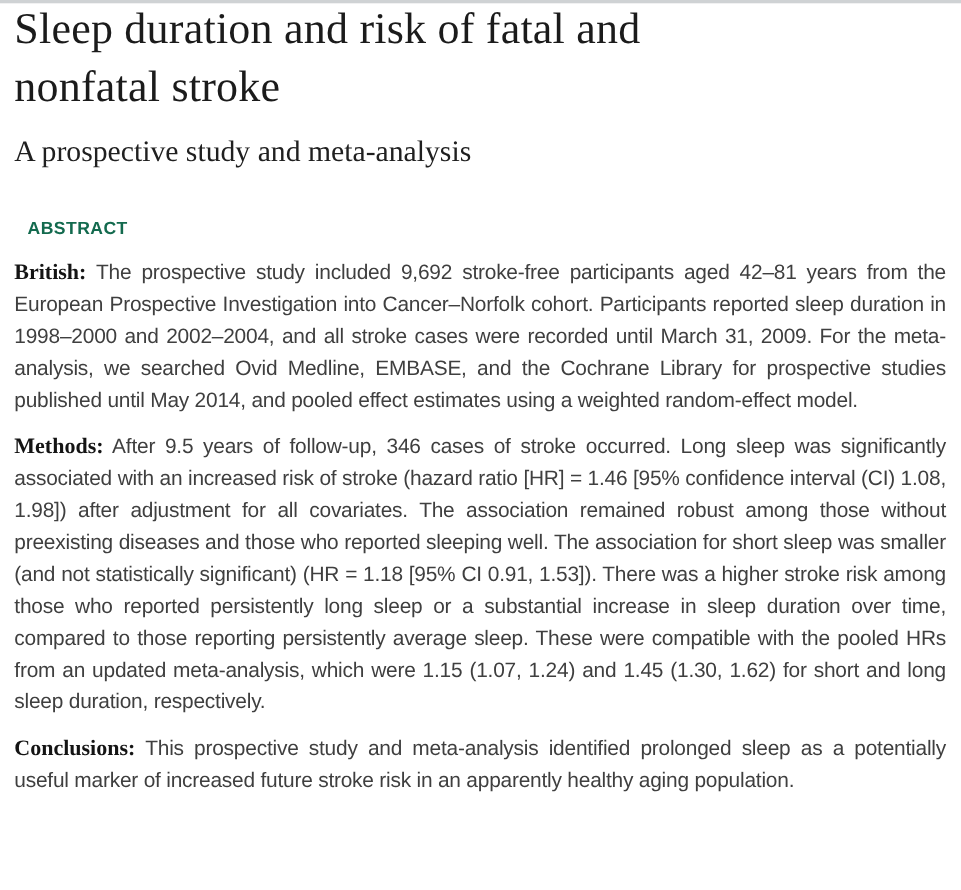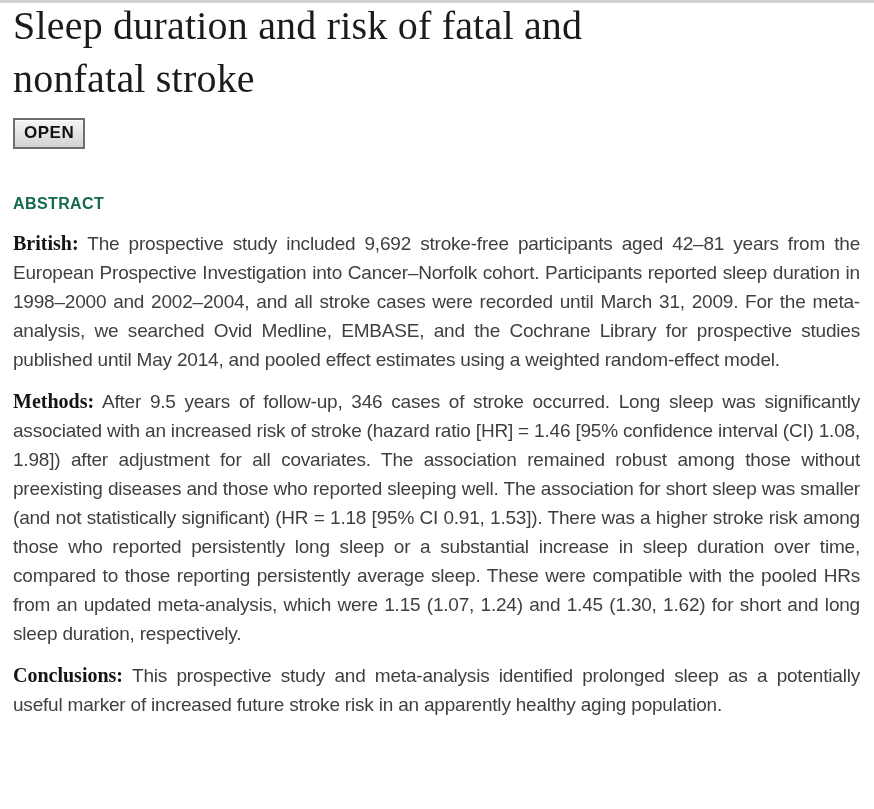--- a/index.html
+++ b/index.html
@@ -51,21 +51,21 @@
     cursor:pointer;
   }
   
   .abstract{margin-top:46px;}
   .abstract-heading{
     font-family:"Liberation Sans",sans-serif;
     font-weight:bold;
     font-size:16px;
     letter-spacing:0.4px;
     color:var(--brand-green);
-    margin:0 0 16px 0;
+    margin:0 0 16px 12px;
   }
   .abstract p{
     font-size:19px;
     line-height:29px;
     letter-spacing:-0.2px;
     text-align:justify;
     color:var(--body-text);
     margin:0 0 13px 0;
   }
   .lead{
@@ -76,23 +76,21 @@
     color:#141414;
   }
 </style>
 </head>
 <body>
 
 <div class="page">
 
   <header>
     <h1 class="article-title">Sleep duration and risk of fatal and nonfatal stroke</h1>
-    <div>
-      <a class="open-badge">OPEN</a>
-    </div>
+    <h2 class="article-subtitle">A prospective study and meta-analysis</h2>
   </header>
 
   <section class="abstract">
     <h3 class="abstract-heading">ABSTRACT</h3>
 
 
     <p>
       <strong class="lead">British:</strong>
       <span>The prospective study included 9,692 stroke-free participants aged 42–81 years from the European Prospective Investigation into Cancer–Norfolk cohort. Participants reported sleep duration in 1998–2000 and 2002–2004, and all stroke cases were recorded until March 31, 2009. For the meta-analysis, we searched Ovid Medline, EMBASE, and the Cochrane Library for prospective studies published until May 2014, and pooled effect estimates using a weighted random-effect model.</span>
     </p>

